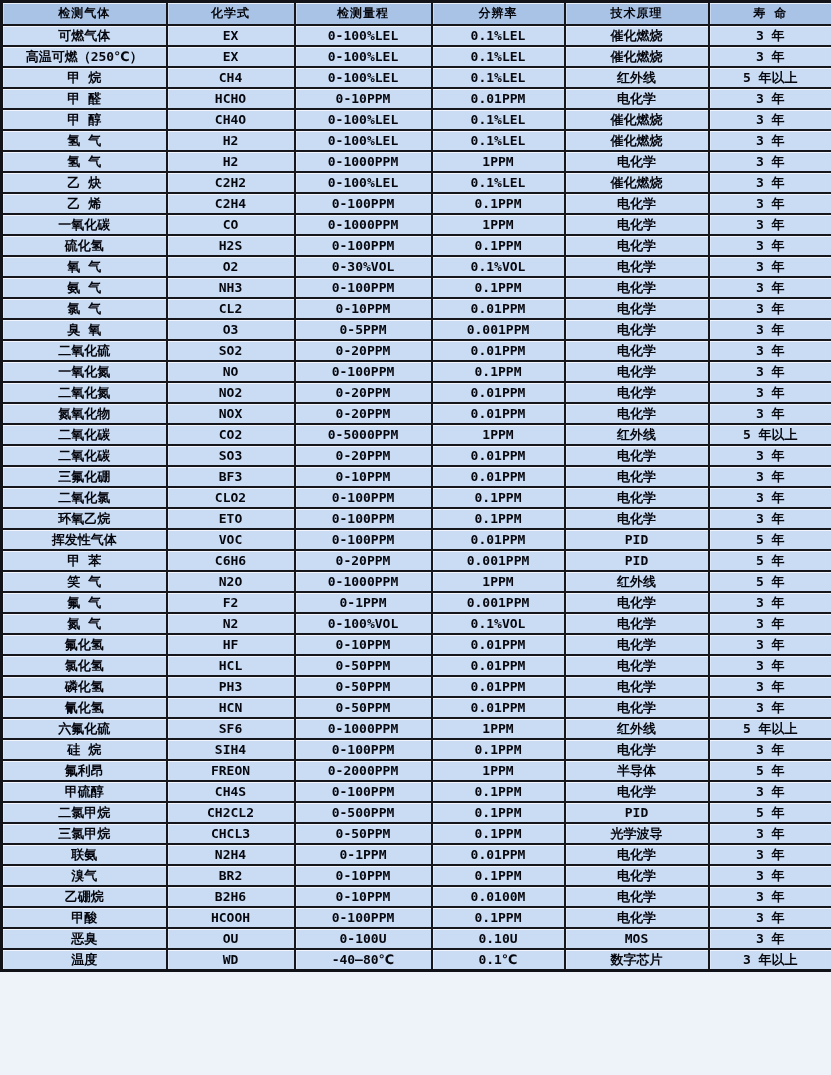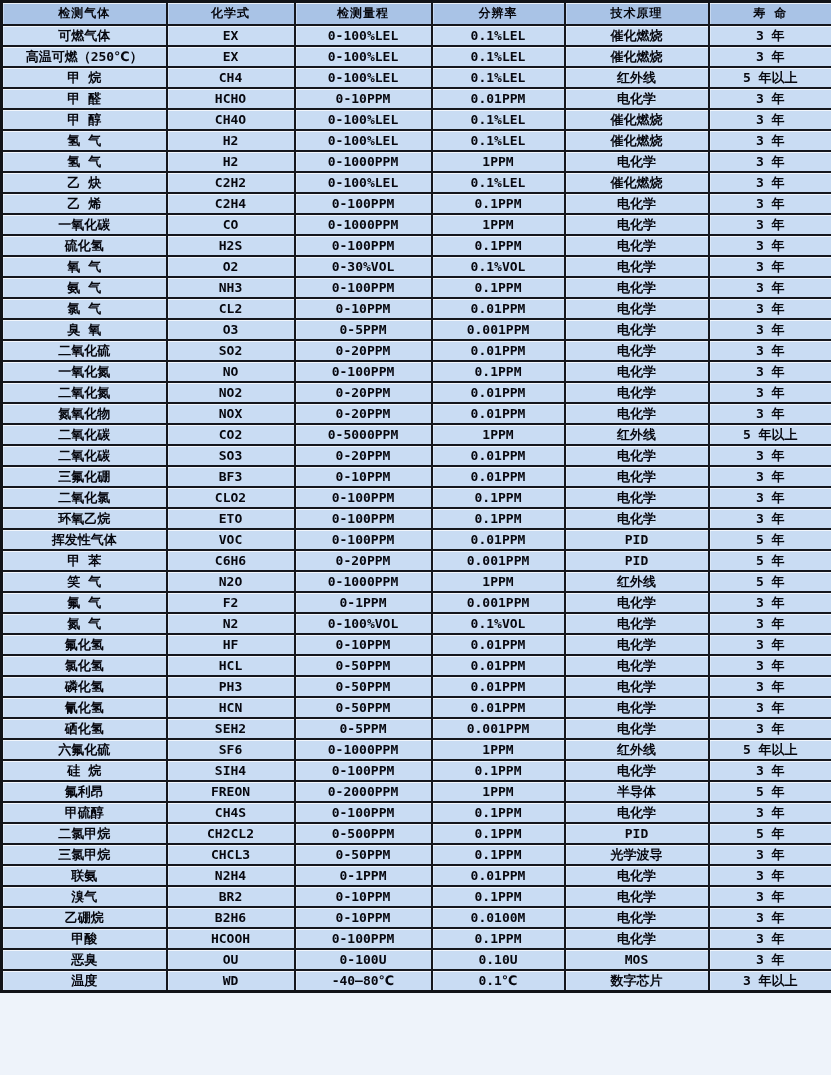--- a/index.html
+++ b/index.html
@@ -334,28 +334,20 @@
         </tr>
         <tr>
           <td>氰化氢</td>
           <td>HCN</td>
           <td>0-50PPM</td>
           <td>0.01PPM</td>
           <td>电化学</td>
           <td>3 年</td>
         </tr>
         <tr>
-          <td>硒化氢</td>
-          <td>SEH2</td>
-          <td>0-5PPM</td>
-          <td>0.001PPM</td>
-          <td>电化学</td>
-          <td>3 年</td>
-        </tr>
-        <tr>
           <td>六氟化硫</td>
           <td>SF6</td>
           <td>0-1000PPM</td>
           <td>1PPM</td>
           <td>红外线</td>
           <td>5 年以上</td>
         </tr>
         <tr>
           <td>硅 烷</td>
           <td>SIH4</td>

